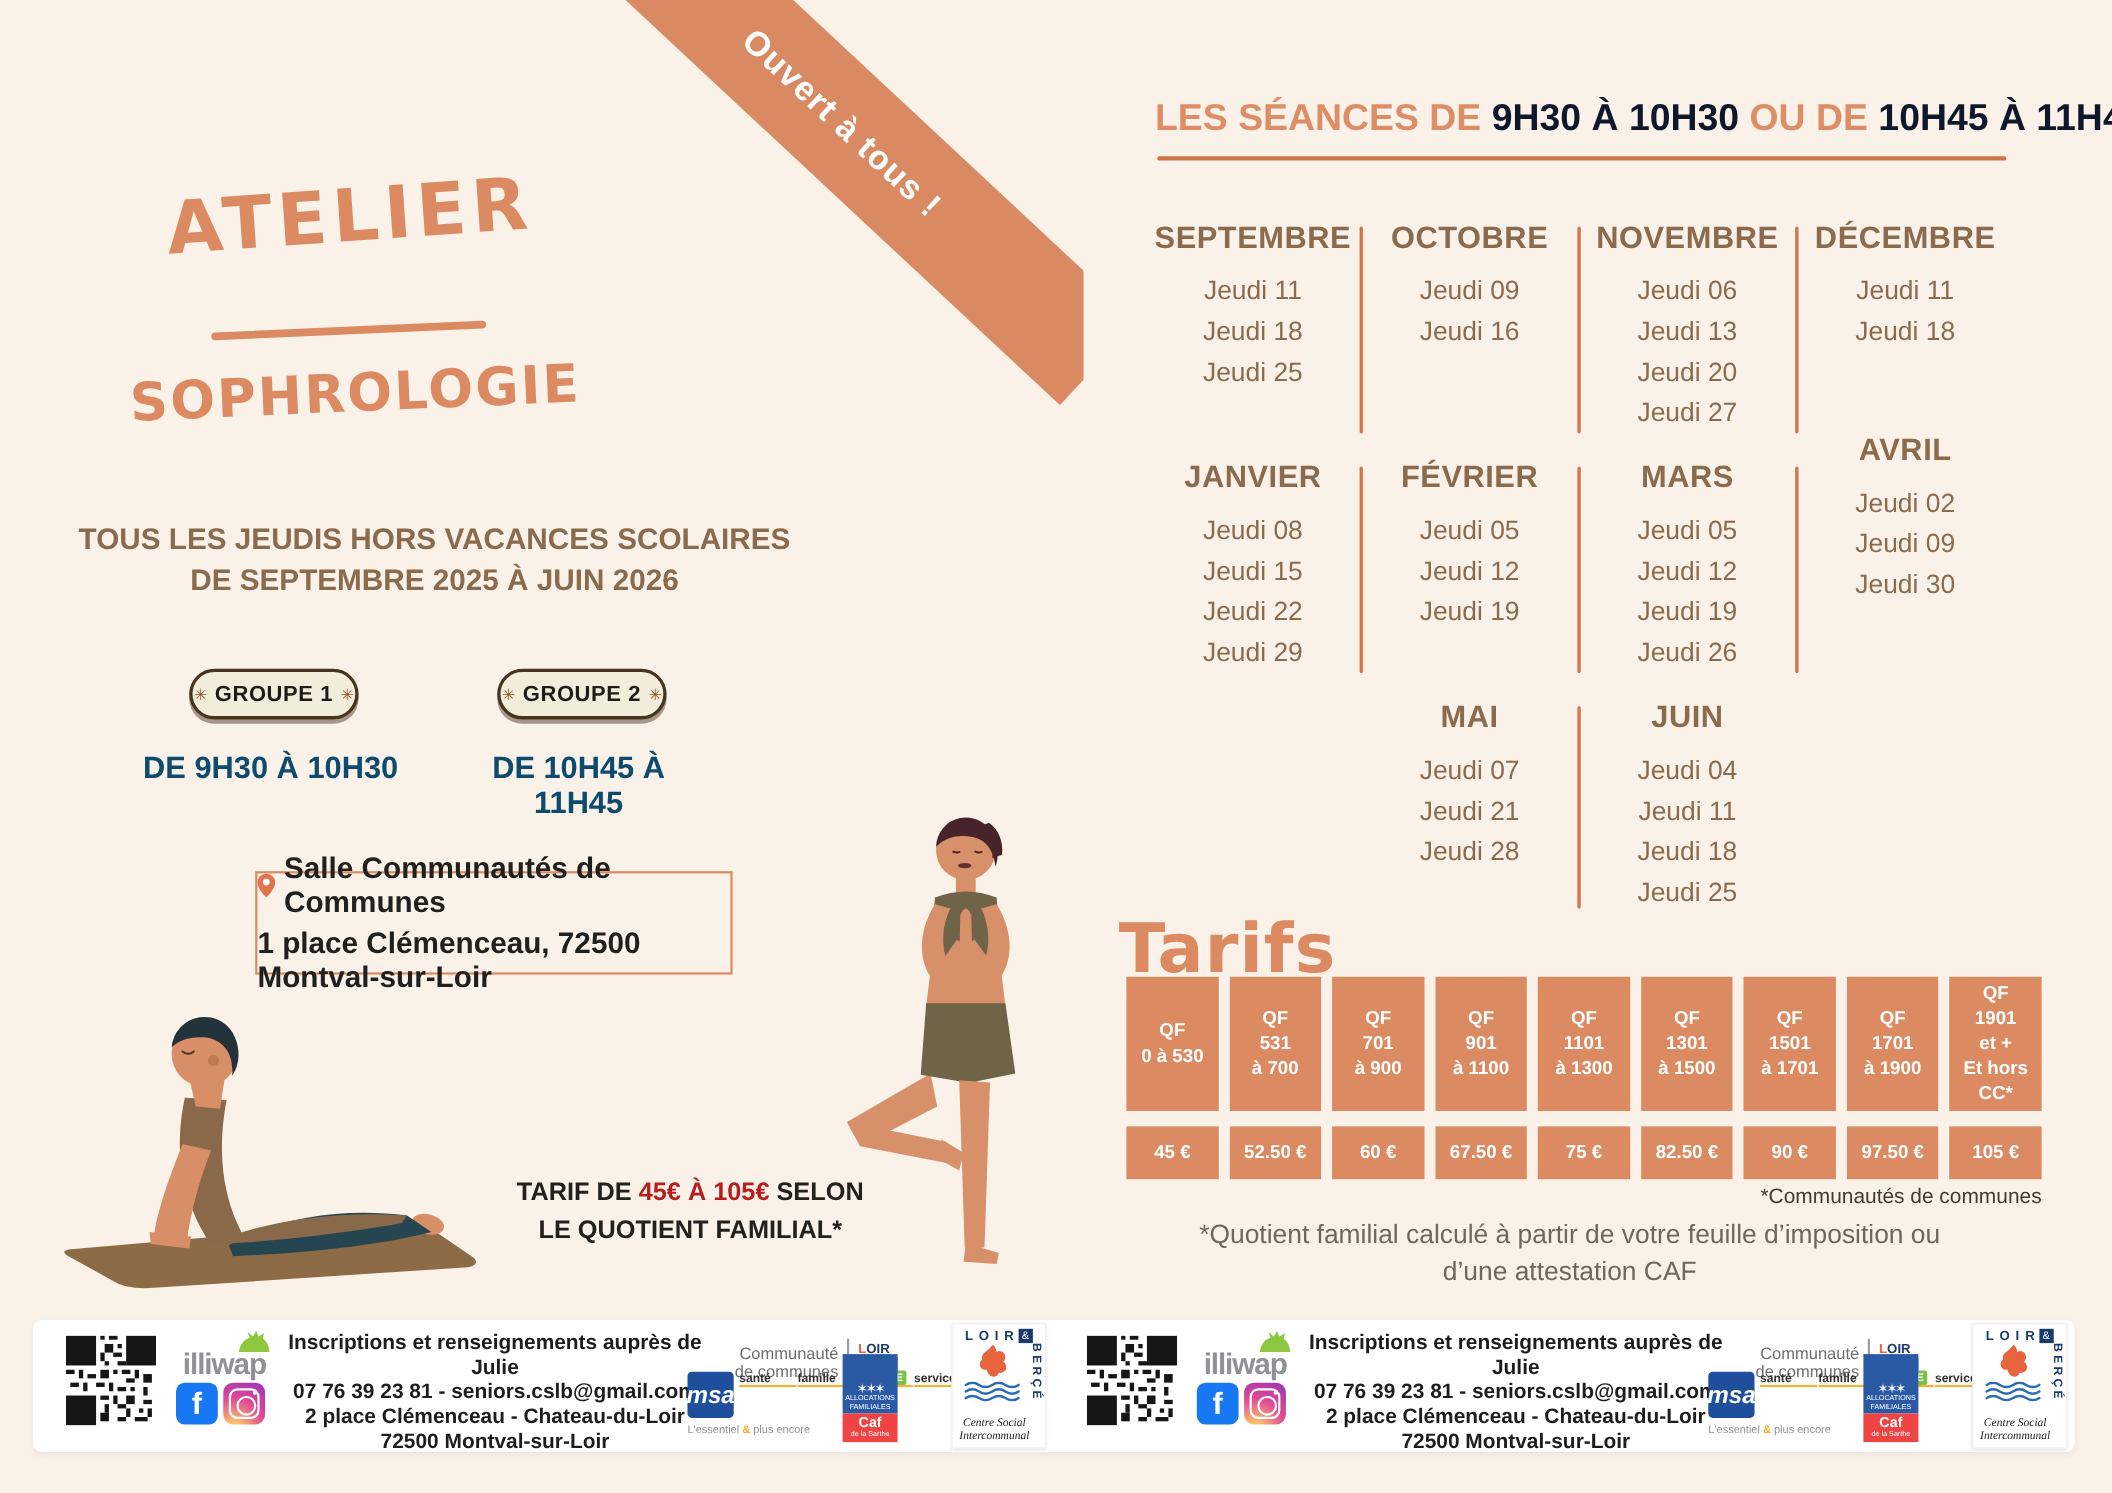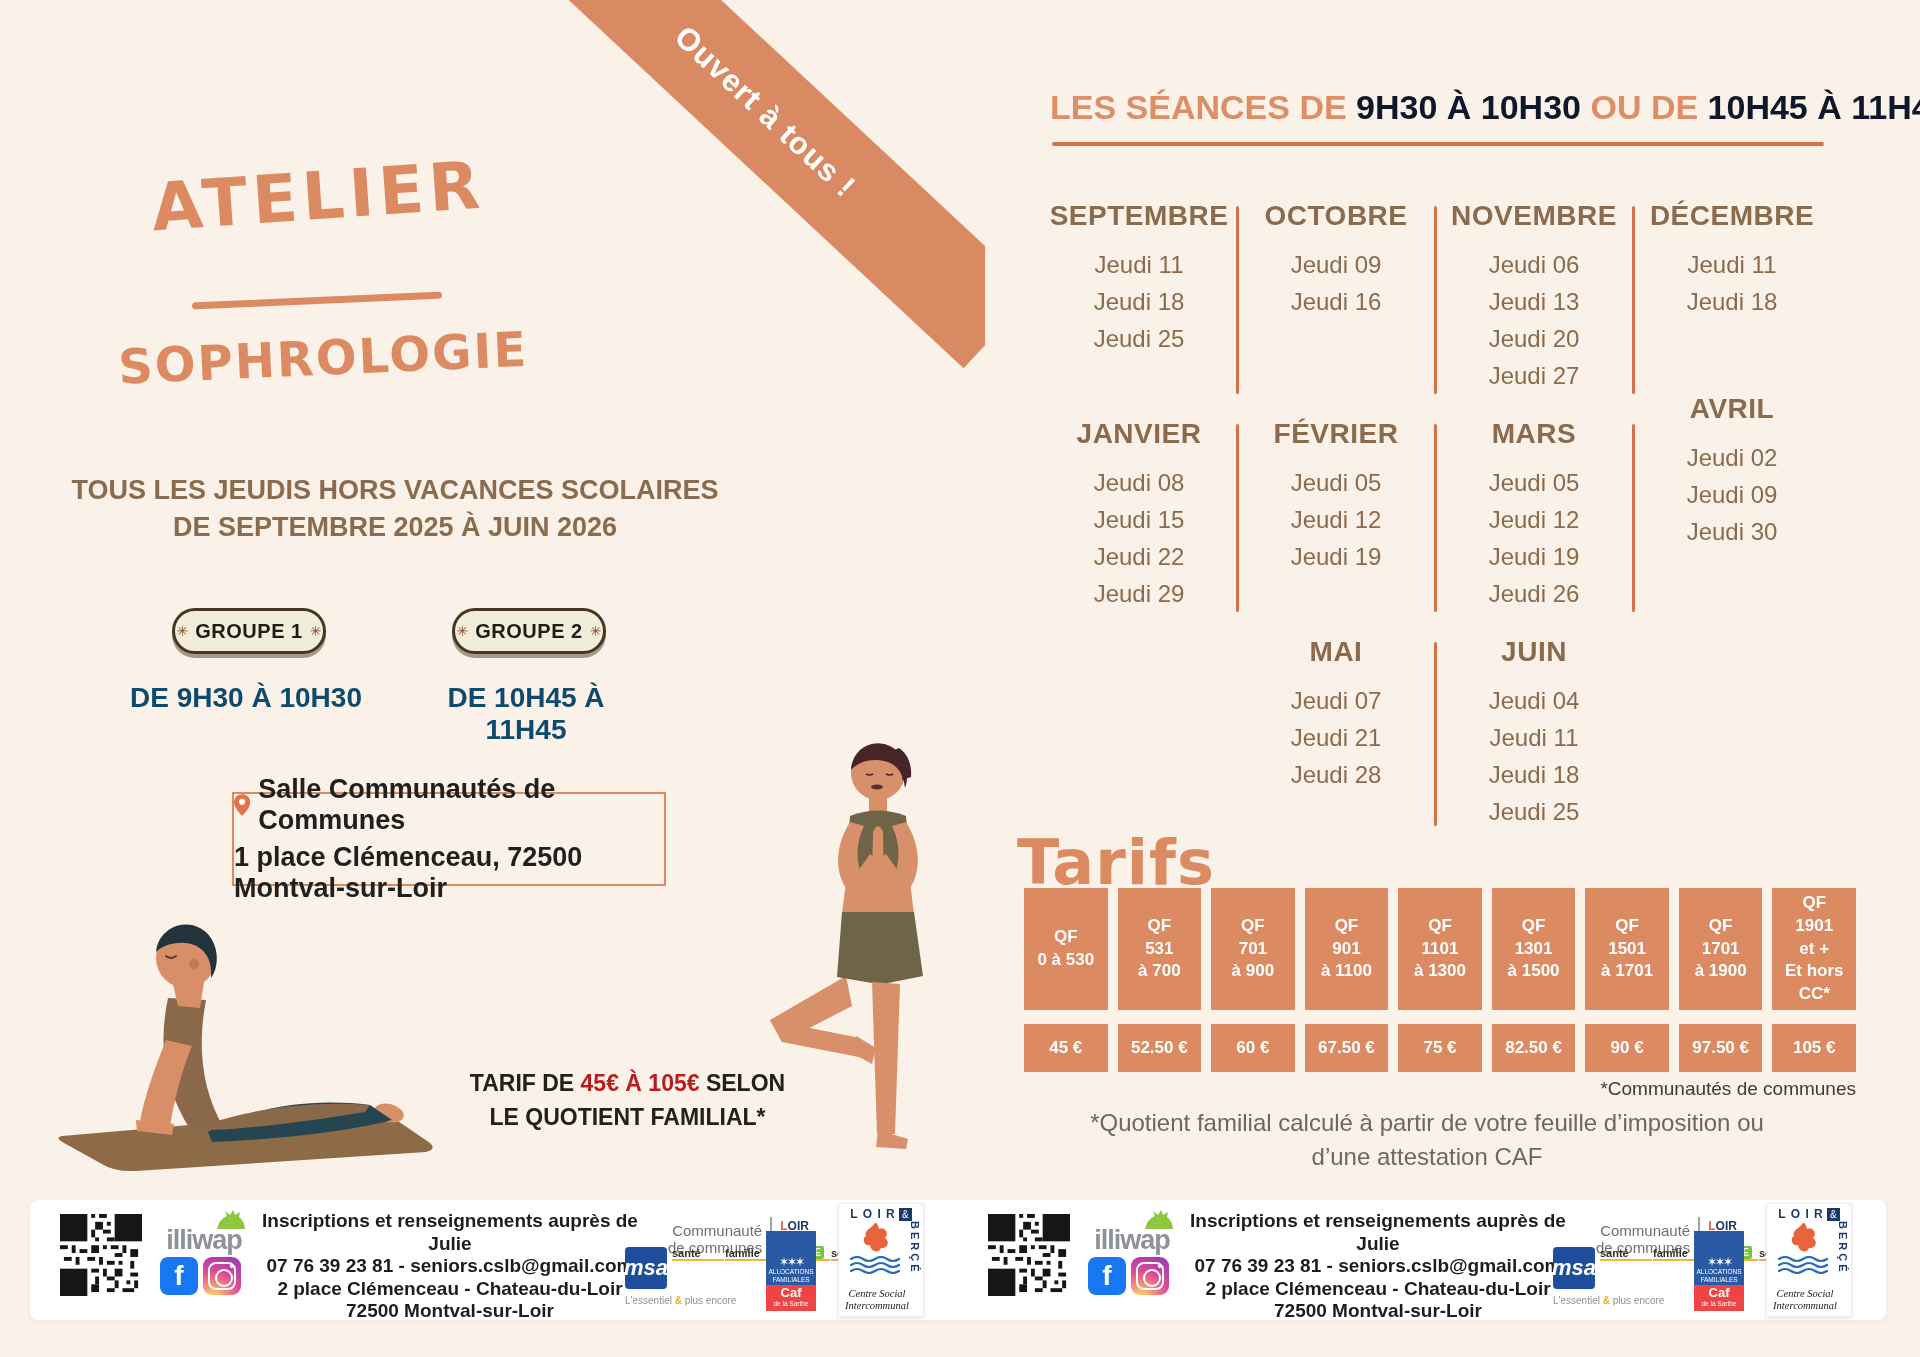--- a/index.html
+++ b/index.html
@@ -93,21 +93,21 @@
                   width:52px;line-height:12px;}
   .msa-tag{position:absolute;left:585px;top:94px;font-size:10px;color:#8E9296;white-space:nowrap;}
   .msa-tag .amp{color:#F5A623;font-weight:bold;}
   .caf{position:absolute;left:726px;top:30px;width:50px;height:80px;display:flex;flex-direction:column;}
   .caf-top{flex:1;background:#2B5AA5;color:#fff;text-align:center;font-size:6.5px;line-height:7.5px;
            display:flex;flex-direction:column;align-items:center;justify-content:flex-end;padding-bottom:2px;}
   .caf-top .glyphs{font-size:12px;letter-spacing:-2px;line-height:11px;}
   .caf-bot{height:26px;background:#ef4444;color:#fff;text-align:center;line-height:11px;}
   .caf-bot .nm{font-size:13px;font-weight:bold;display:block;margin-top:2px;}
   .caf-bot .dp{font-size:6.5px;display:block;}
-  .lb{position:absolute;left:798px;top:2px;width:84px;height:112px;background:#fff;border:1px solid #eee;
+  .lb{position:absolute;left:825px;top:2px;width:84px;height:112px;background:#fff;border:1px solid #eee;
       box-shadow:0 1px 3px rgba(0,0,0,.12);}
   .lb-top{display:flex;align-items:center;justify-content:center;gap:3px;margin-top:3px;}
   .lb-top .loir{font-size:12px;font-weight:bold;color:#1B3A6B;letter-spacing:1px;}
   .lb-top .amp{width:13px;height:13px;background:#1B3A6B;color:#fff;font-size:10px;display:flex;
                align-items:center;justify-content:center;}
   .lb-berce{position:absolute;right:2px;top:17px;writing-mode:vertical-rl;font-size:11px;font-weight:bold;
             color:#1B3A6B;letter-spacing:3px;}
   .lb-leaf{position:absolute;left:22px;top:18px;}
   .lb-waves{position:absolute;left:10px;top:52px;}
   .lb-cap{position:absolute;left:0;bottom:4px;width:76px;text-align:center;

